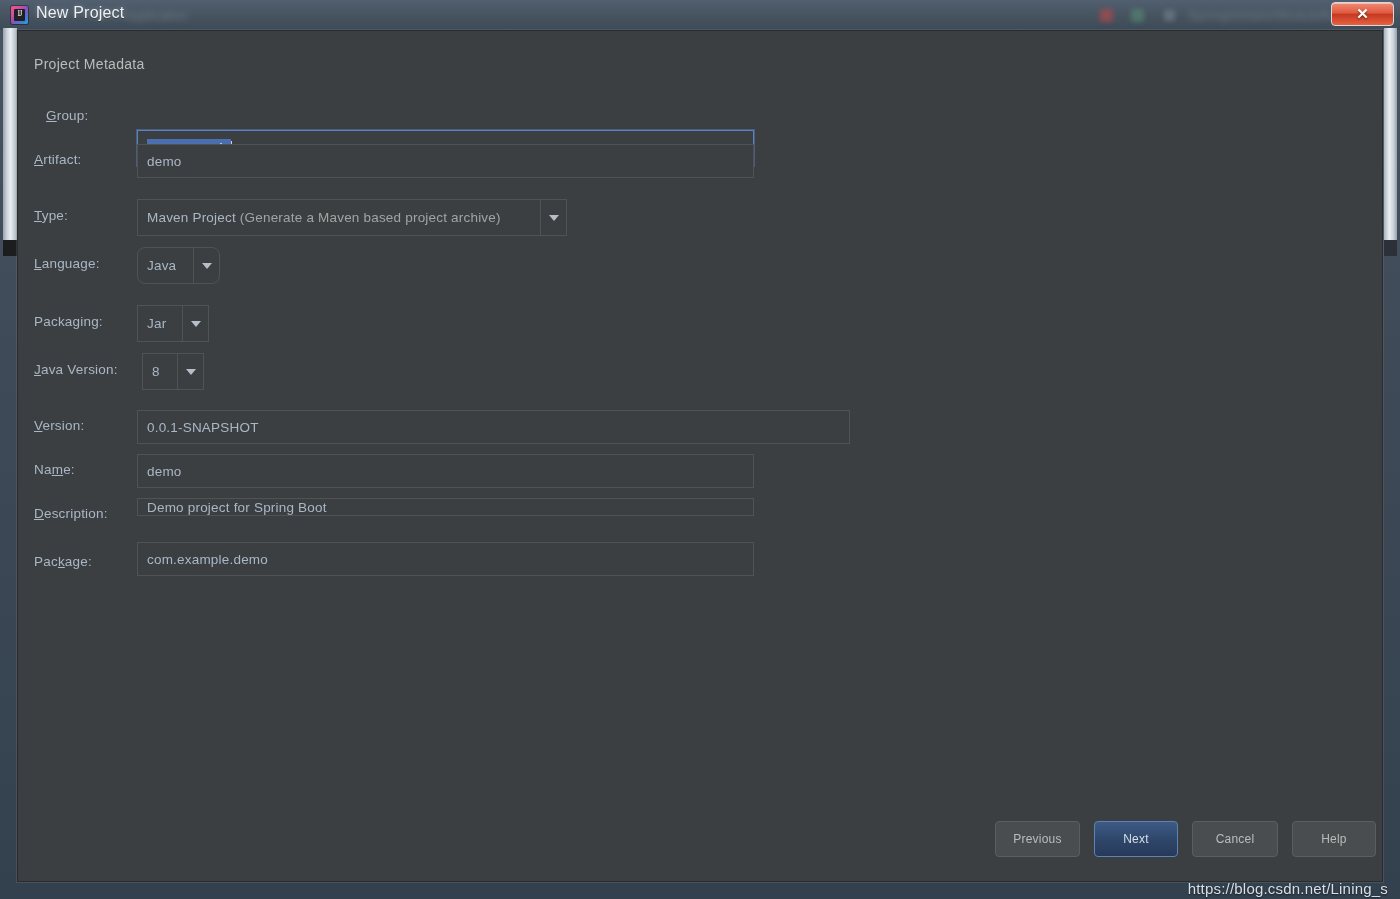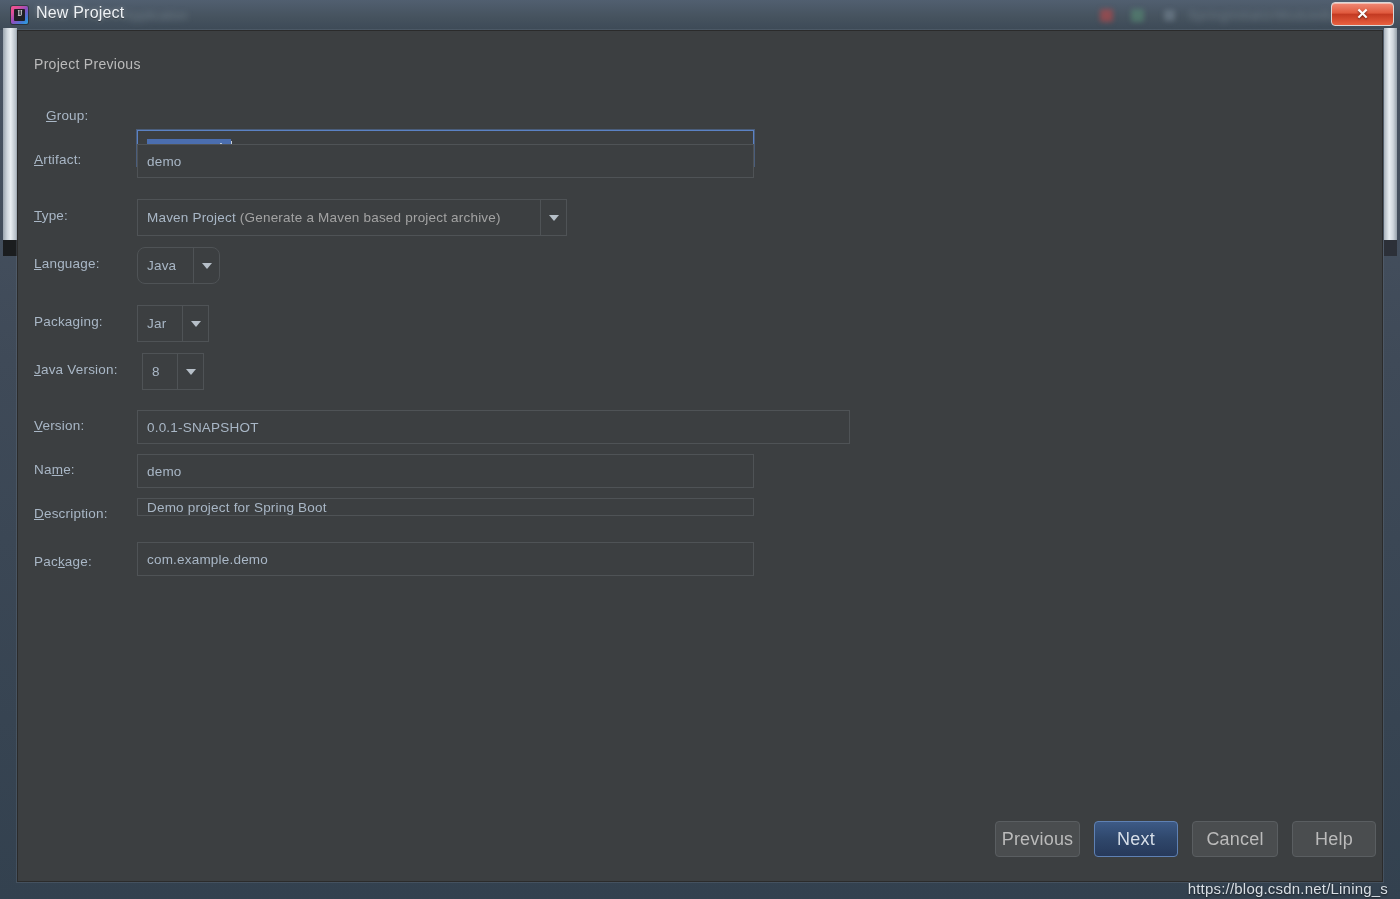--- a/index.html
+++ b/index.html
@@ -239,21 +239,21 @@
 
   
   .btn {
     position: absolute;
     bottom: 24px;
     height: 36px;
     border-radius: 4px;
     display: flex;
     align-items: center;
     justify-content: center;
-    font-size: 18px;
+    font-size: 12px;
     color: #bbbbbb;
     background: #4a4d4f;
     border: 1px solid #5a5e61;
     cursor: pointer;
     letter-spacing: .2px;
   }
   .btn.default {
     background: linear-gradient(180deg,#3d5a86 0%,#2f476b 50%,#27395a 100%);
     border: 1px solid #5f81b4;
     color: #d6dee8;
@@ -293,21 +293,21 @@
     </div>
   </div>
 
   <div id="left-strip"></div>
   <div id="left-strip-tail"></div>
   <div id="right-strip"></div>
   <div id="right-strip-tail"></div>
 
   <div id="dialog">
 
-    <div id="section-title">Project Previous</div>
+    <div id="section-title">Project Metadata</div>
 
     <div class="field-label" style="left:28px; top:77px;">
       <span></span><span class="mn">G</span><span>roup:</span>
     </div>
     <div class="text-field focused" style="left:119px; top:99px; width:617px; height:36px;">
       <span class="sel-text">com.example</span>
         <span class="caret"></span>
     </div>
 
     <div class="field-label" style="left:16px; top:121px;">

